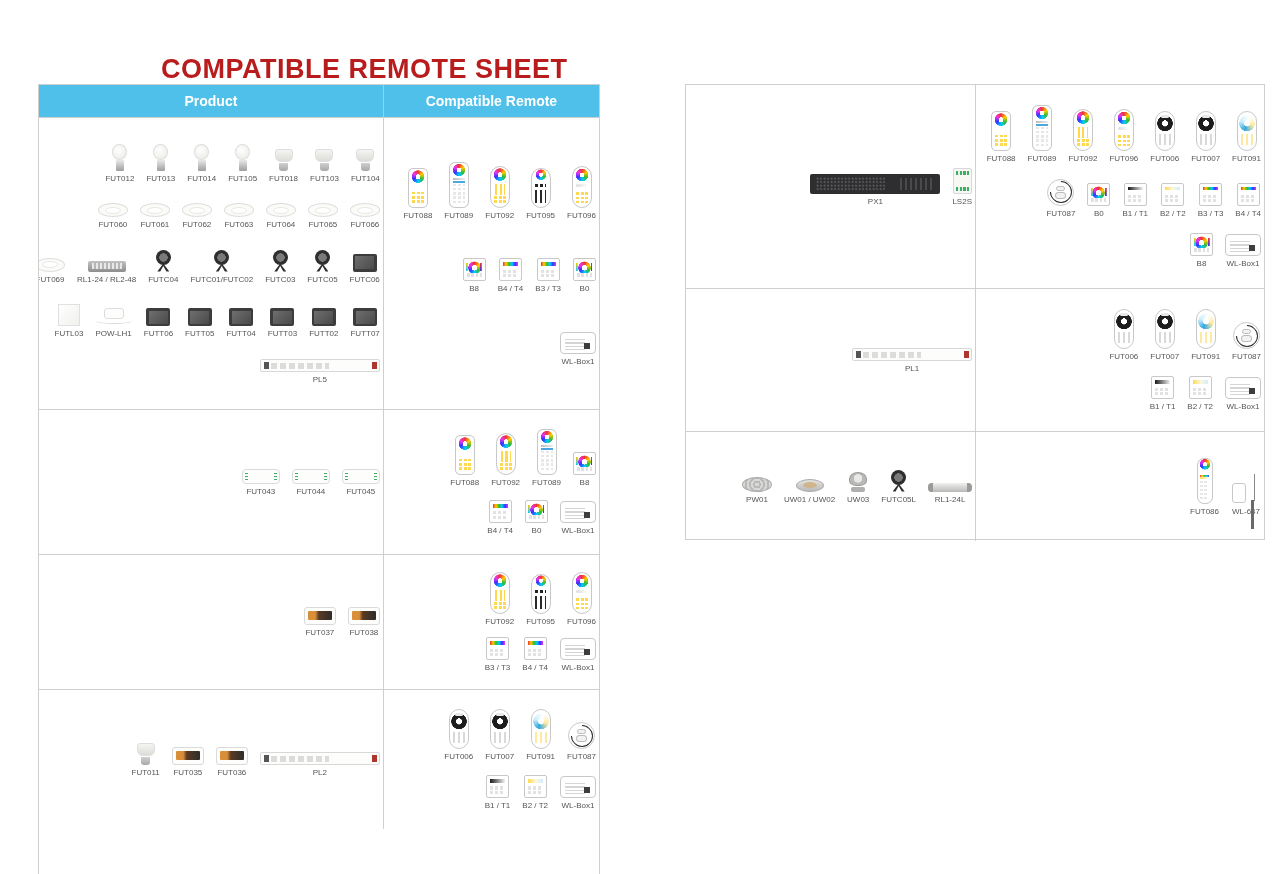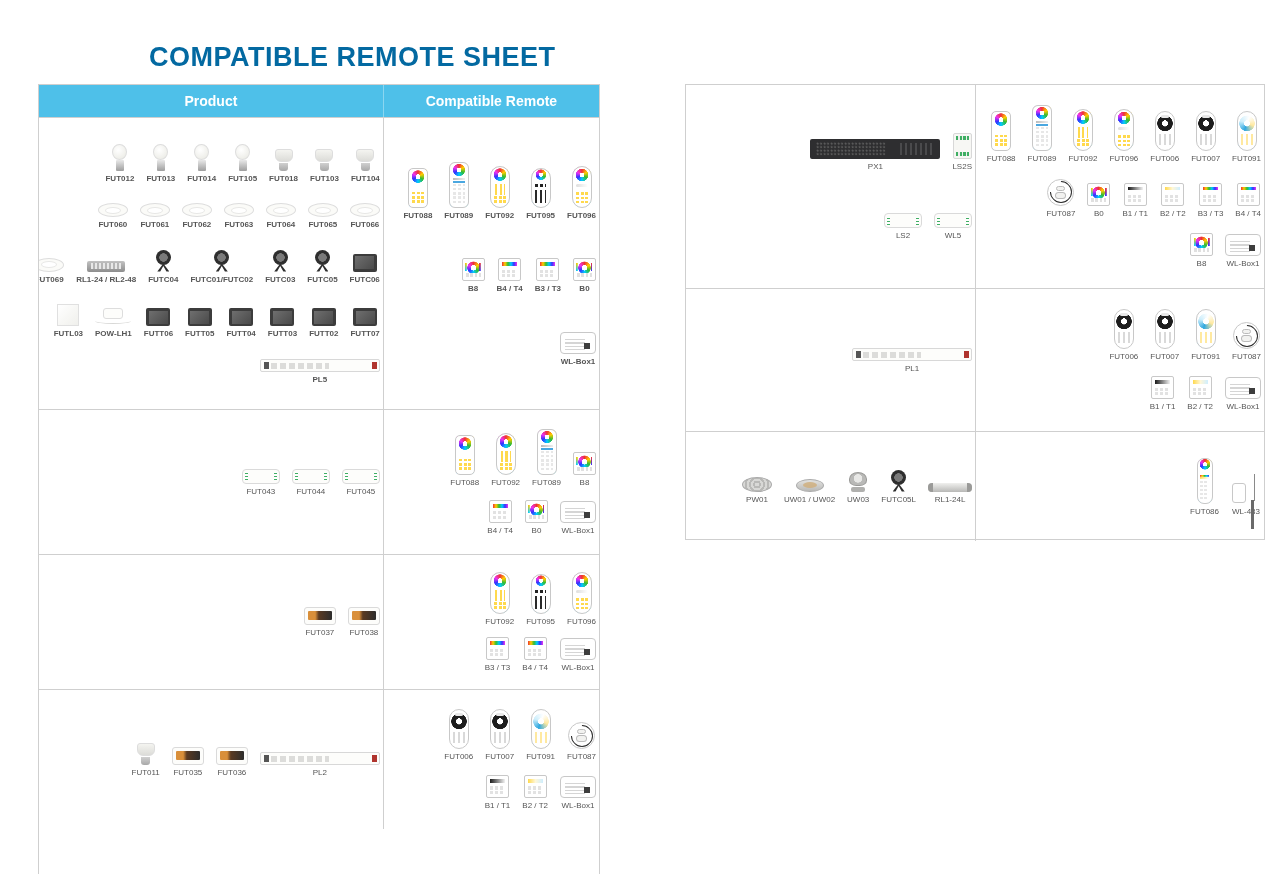--- a/index.html
+++ b/index.html
@@ -1,30 +1,30 @@
 <!DOCTYPE html>
 <html><head>
 <meta charset="utf-8">
 <style>
   html,body{margin:0;padding:0;}
   body{width:1280px;height:874px;background:#ffffff;position:relative;overflow:hidden;
        font-family:"Liberation Sans",sans-serif;}
-  .title{position:absolute;left:145px;top:38px;margin:4px;font-size:27px;font-weight:bold;
-         letter-spacing:.5px;color:#0369a1;}
+  .title{position:absolute;left:145px;top:38px;margin:16px;font-size:27px;font-weight:bold;
+         letter-spacing:.5px;color:#b91c1c;}
   .sheet-table{position:absolute;border:1px solid #cfcfcf;box-sizing:border-box;background:#fff;}
   #left-table{left:38px;top:84px;width:562px;height:869px;}
   #right-table{left:685px;top:84px;width:580px;height:456px;}
   .t-head{display:grid;grid-template-columns:61.4% 38.6%;height:32px;background:#4ec0e9;}
   .th{display:flex;align-items:center;justify-content:center;color:#fff;font-weight:bold;font-size:14px;}
   .th2{border-left:1px solid rgba(255,255,255,.35);}
   .t-row{display:grid;border-top:1px solid #cfcfcf;box-sizing:border-box;}
   #left-table .t-row{grid-template-columns:61.4% 38.6%;}
   #right-table .t-row{grid-template-columns:50% 50%;}
   #right-table .t-row:first-child{border-top:none;}
-  #left-table .t-row:nth-child(2){height:292px;font-weight:bold;}
+  #left-table .t-row:nth-child(2){height:292px;}
   #left-table .t-row:nth-child(3){height:145px;}
   #left-table .t-row:nth-child(4){height:135px;}
   #left-table .t-row:nth-child(5){height:140px;}
   #right-table .t-row:nth-child(1){height:203px;}
   #right-table .t-row:nth-child(2){height:143px;}
   #right-table .t-row:nth-child(3){height:110px;}
   .cell{display:flex;flex-direction:column;justify-content:space-evenly;height:100%;
         box-sizing:border-box;padding:5px 3px;overflow:hidden;}
   .cell + .cell{border-left:1px solid #cfcfcf;}
   .line{display:flex;align-items:flex-end;justify-content:flex-end;gap:12px;}
@@ -560,30 +560,20 @@
           <div class="line">
             <div class="item">
     <span class="ic driver-black"></span>
     <span class="lbl">PX1</span>
   </div>
             <div class="item">
     <span class="ic din"></span>
     <span class="lbl">LS2S</span>
   </div>
           </div>
-          <div class="line">
-            <div class="item">
-    <span class="ic controller"></span>
-    <span class="lbl">LS2</span>
-  </div>
-            <div class="item">
-    <span class="ic controller"></span>
-    <span class="lbl">WL5</span>
-  </div>
-          </div>
         </div>
         <div class="cell">
           <div class="line">
             <div class="item">
     <span class="ic remote-rgb"></span>
     <span class="lbl">FUT088</span>
   </div>
             <div class="item">
     <span class="ic remote-rgb-tall"></span>
     <span class="lbl">FUT089</span>
@@ -717,19 +707,19 @@
           </div>
         </div>
         <div class="cell">
           <div class="line">
             <div class="item">
     <span class="ic remote-long"></span>
     <span class="lbl">FUT086</span>
   </div>
             <div class="item">
     <span class="ic antenna-box"></span>
-    <span class="lbl">WL-433</span>
+    <span class="lbl">WL-647</span>
   </div>
           </div>
         </div>
       </div>
     </div>
 </div>
 
 </body></html>

